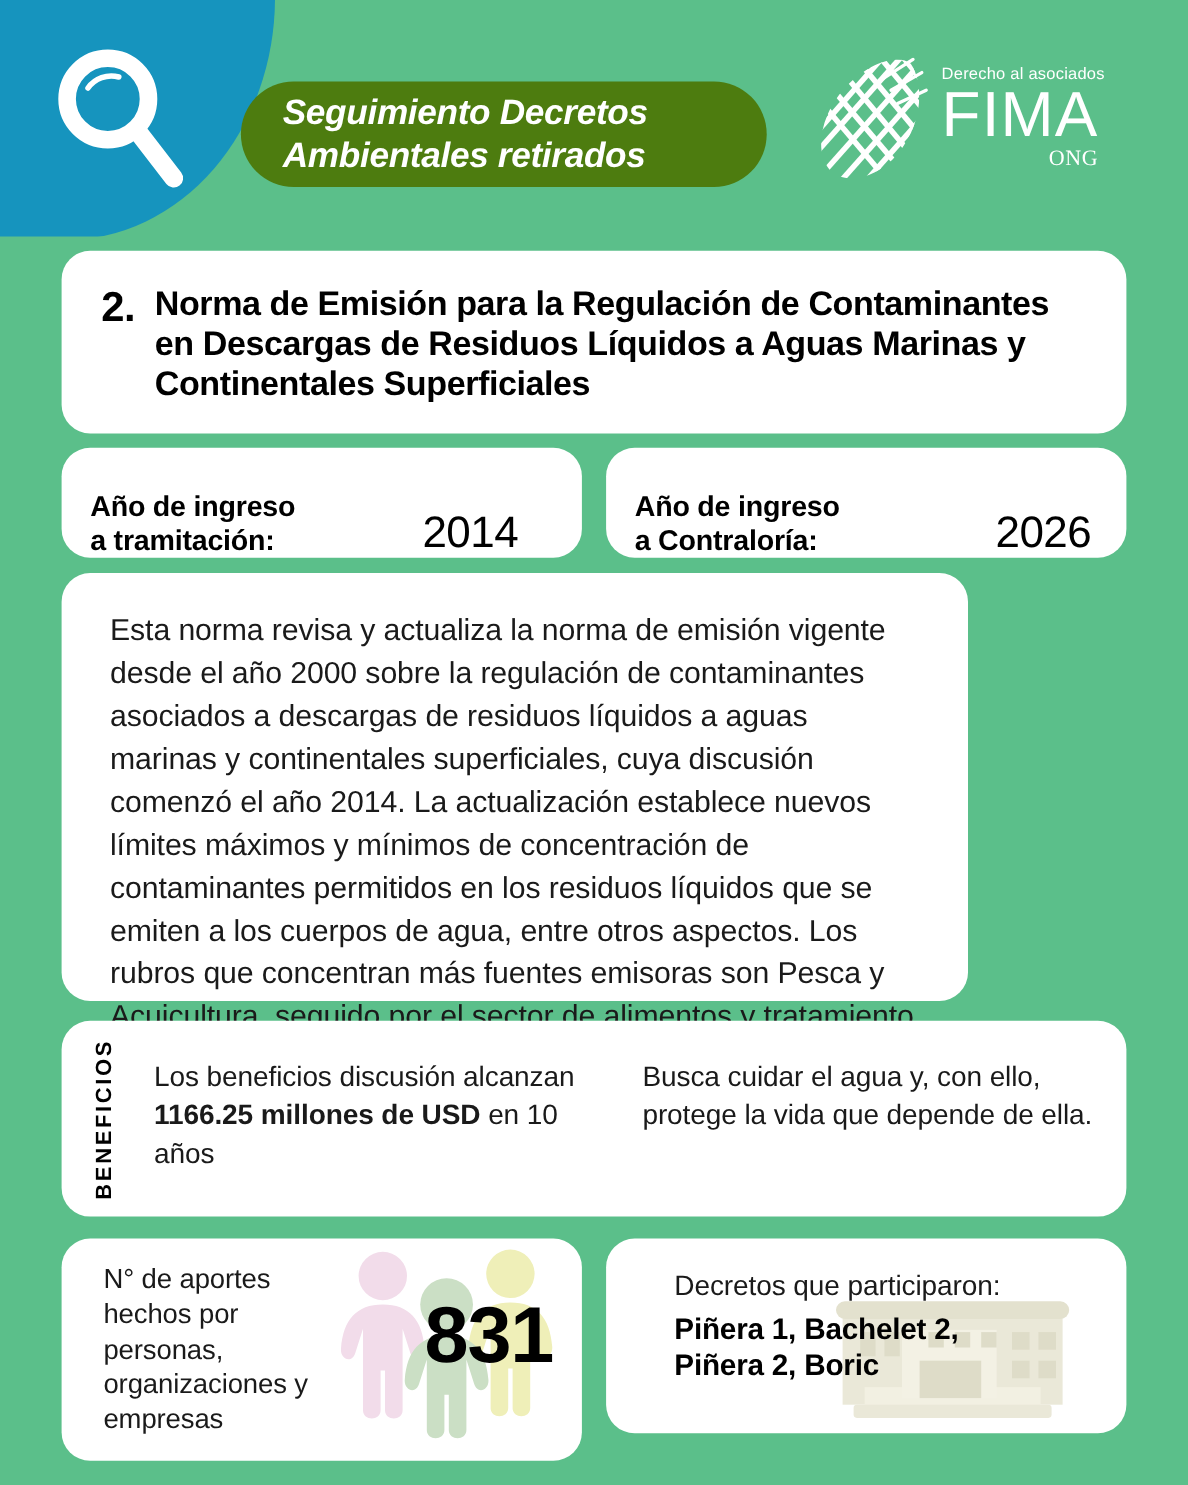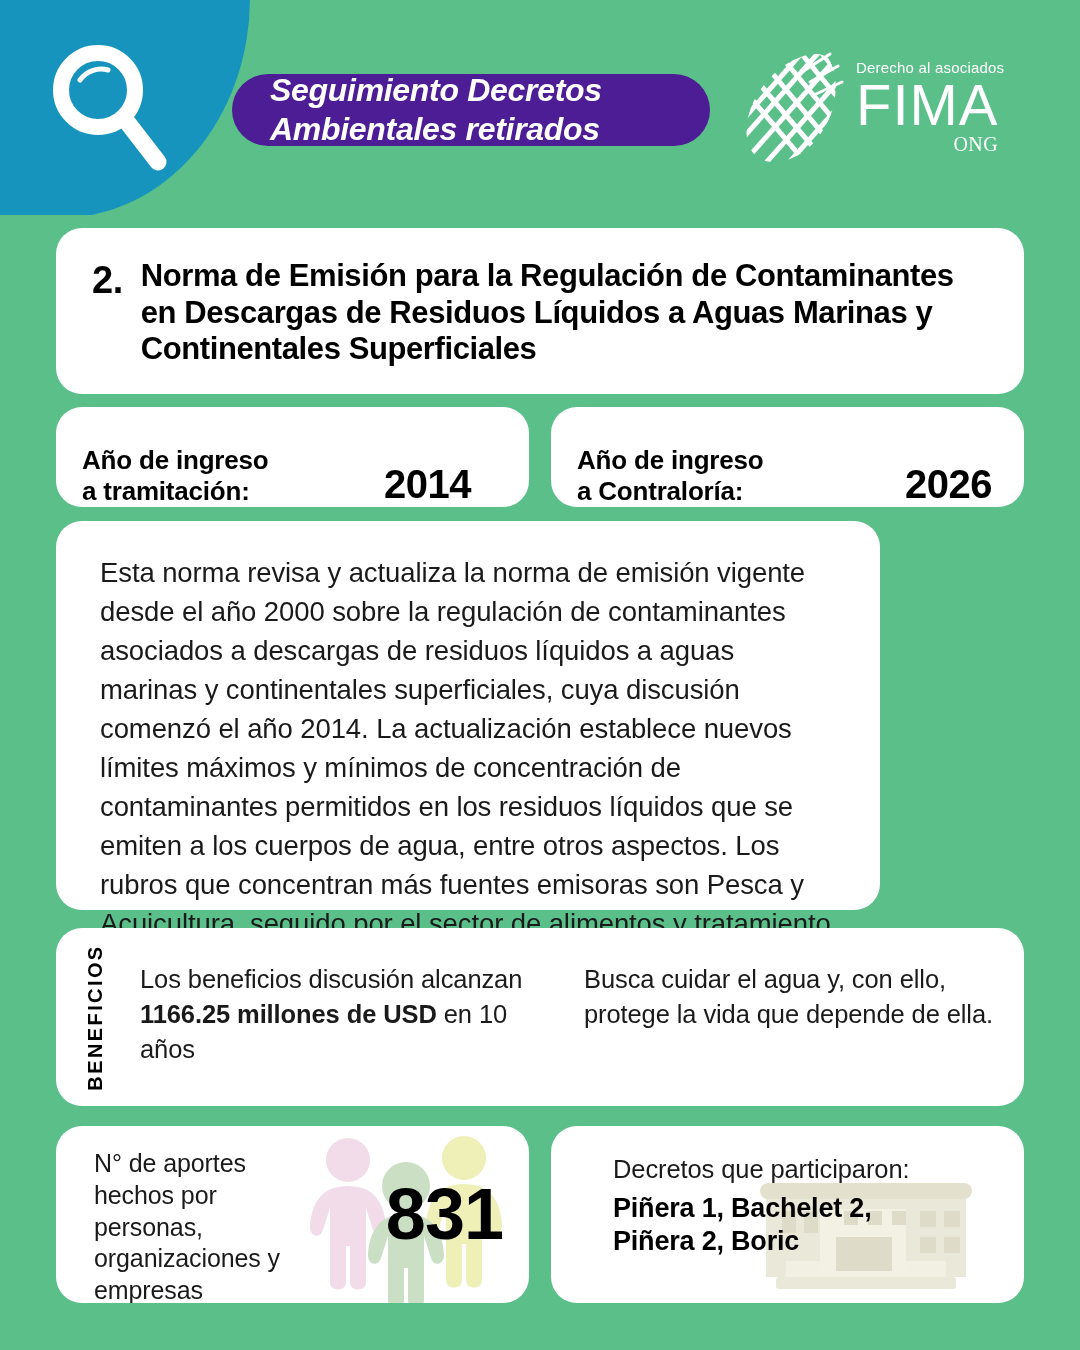--- a/index.html
+++ b/index.html
@@ -39,25 +39,25 @@
   }
   .magnifier {
     position: absolute;
     left: 46px;
     top: 40px;
     width: 130px;
     height: 140px;
   }
   .title-pill {
     position: absolute;
-    left: 232px;
+    left: 219px;
     top: 74px;
     width: 478px;
-    height: 72px;
-    background: #4c1d95;
+    height: 96px;
+    background: #4d7c0f;
     border-radius: 48px;
     display: flex;
     align-items: center;
   }
   .title-pill-text {
     color: #ffffff;
     font-size: 32px;
     font-weight: bold;
     font-style: italic;
     line-height: 1.22;
@@ -151,21 +151,21 @@
   .year-label {
     font-size: 26px;
     font-weight: bold;
     color: #000;
     line-height: 1.2;
     white-space: pre-line;
     letter-spacing: -0.2px;
   }
   .year-value {
     font-size: 40px;
-    font-weight: 700;
+    font-weight: 400;
     color: #000;
     margin-left: auto;
     letter-spacing: -0.5px;
   }
   .card-year-left .year-value  { margin-right: 32px; }
   .card-year-right .year-value { margin-right: 6px; }
 
   .card-desc {
     left: 56px;
     top: 521px;
@@ -219,21 +219,21 @@
     letter-spacing: -0.1px;
   }
   .benefit-col-1 { width: 400px; flex: none; }
   .benefit-col-2 { width: 420px; margin-left: 44px; flex: none; }
   .benefit-col b { font-weight: 900; }
 
   .card-aportes {
     left: 56px;
     top: 1126px;
     width: 473px;
-    height: 177px;
+    height: 202px;
     overflow: hidden;
   }
   .aportes-text {
     position: absolute;
     left: 38px;
     top: 22px;
     width: 230px;
     font-size: 25px;
     color: #1a1a1a;
     line-height: 1.27;

